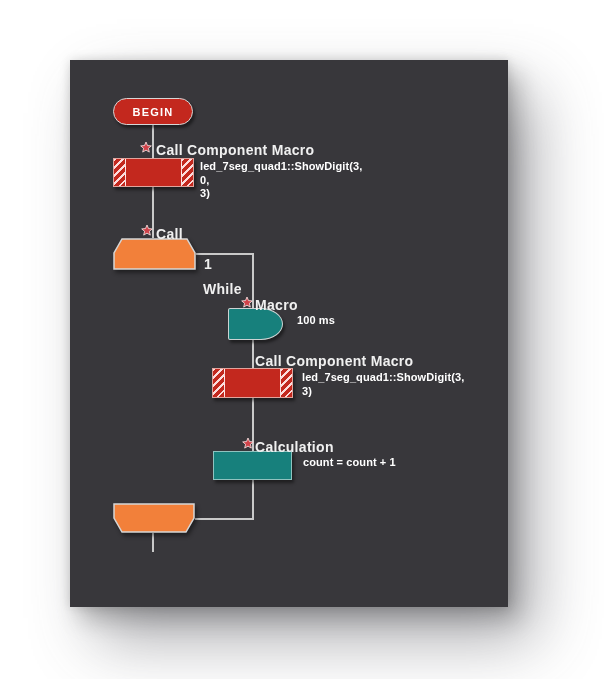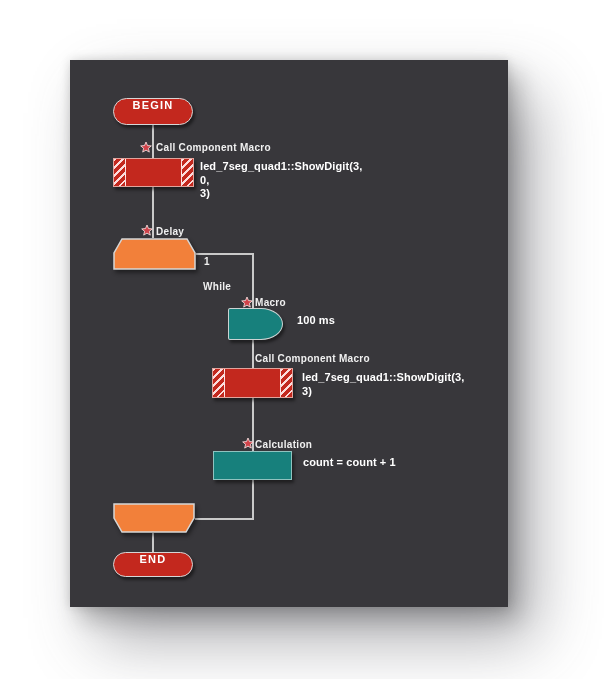--- a/index.html
+++ b/index.html
@@ -15,21 +15,21 @@
   
   .conn{position:absolute;background:var(--connector,#c9c9c9);z-index:1;}
   .conn.v{width:2px;}
   .conn.h{height:2px;}
   
   .node{position:absolute;z-index:2;box-sizing:border-box;}
   .stadium{
     background:var(--red,#c3281e);
     border:1.5px solid #d6d6d6;border-radius:14px;
     color:#ffffff;font-size:11px;font-weight:700;letter-spacing:1.2px;
-    display:flex;justify-content:center;
+    display:flex;align-items:center;justify-content:center;
     box-shadow:2px 3px 3px rgba(0,0,0,.45);
   }
   .macro{
     background:var(--red,#c3281e);
     border:1px solid #e0a49d;
     box-shadow:2px 3px 3px rgba(0,0,0,.45);
   }
   .macro .cap{
     position:absolute;top:0;bottom:0;width:11px;
     background-image:repeating-linear-gradient(135deg, rgba(255,230,230,.95) 0 2px, rgba(255,230,230,0) 2px 5.5px);
@@ -45,21 +45,21 @@
     background:var(--teal,#17807c);
     border:1.5px solid #ccd3d3;
     border-radius:2px 22px 22px 2px / 2px 16px 16px 2px;
     box-shadow:2px 3px 3px rgba(0,0,0,.45);
   }
   .loop-svg{position:absolute;z-index:2;filter:drop-shadow(2px 3px 2px rgba(0,0,0,.45));}
   .star{position:absolute;z-index:3;width:12px;height:12px;}
   
   .node-label{
     position:absolute;z-index:3;color:var(--label,#f0f0f0);
-    font-size:10px;font-weight:700;letter-spacing:.3px;white-space:nowrap;
+    font-size:14px;font-weight:700;letter-spacing:.3px;white-space:nowrap;
   }
   .detail{
     position:absolute;z-index:3;color:#ffffff;
     font-size:11px;font-weight:700;letter-spacing:.1px;line-height:13.5px;white-space:nowrap;
   }
   .detail.block{white-space:normal;}
   .detail.block span{display:block;}
 </style>
 </head>
 <body>
@@ -91,21 +91,21 @@
     </div>
     <div class="detail block" style="left:130px;top:100px;width:185px;">
       <span>led_7seg_quad1::ShowDigit(3,</span>
       <span>0,</span>
       <span>3)</span>
     </div>
 
     <svg class="star" style="left:71px;top:164px;" viewBox="0 0 12 12">
       <polygon points="6,1 7.5,4.6 11.3,4.9 8.4,7.3 9.3,11.1 6,9.1 2.7,11.1 3.6,7.3 0.7,4.9 4.5,4.6" fill="#cf4249" stroke="#f3dada" stroke-width="0.9"></polygon>
     </svg>
-    <div class="node-label" style="left:86px;top:166px;">Delay</div>
+    <div class="node-label" style="left:86px;top:166px;">Call</div>
     <svg class="loop-svg" style="left:43px;top:178px;" width="83" height="32" viewBox="0 0 83 32">
       <polygon points="9,1 74,1 82,15 82,31 1,31 1,15" style="fill:var(--orange,#f2803a)" stroke="#d6d6d6" stroke-width="1.5"></polygon>
     </svg>
     <div class="node-label" style="left:133px;top:177px;margin-top:44px;">While</div>
     <div class="node-label" style="left:134px;top:196px;">1</div>
 
     <svg class="star" style="left:171px;top:236px;" viewBox="0 0 12 12">
       <polygon points="6,1 7.5,4.6 11.3,4.9 8.4,7.3 9.3,11.1 6,9.1 2.7,11.1 3.6,7.3 0.7,4.9 4.5,4.6" fill="#cf4249" stroke="#f3dada" stroke-width="0.9"></polygon>
     </svg>
     <div class="node-label" style="left:185px;top:237px;">Macro</div>
@@ -126,18 +126,15 @@
       <polygon points="6,1 7.5,4.6 11.3,4.9 8.4,7.3 9.3,11.1 6,9.1 2.7,11.1 3.6,7.3 0.7,4.9 4.5,4.6" fill="#cf4249" stroke="#f3dada" stroke-width="0.9"></polygon>
     </svg>
     <div class="node-label" style="left:185px;top:379px;">Calculation</div>
     <div class="node teal-rect" style="left:143px;top:391px;width:79px;height:29px;"></div>
     <div class="detail" style="left:233px;top:396px;">count = count + 1</div>
 
     <svg class="loop-svg" style="left:43px;top:443px;" width="82" height="30" viewBox="0 0 82 30">
       <polygon points="1,1 81,1 81,15 73,29 9,29 1,15" style="fill:var(--orange,#f2803a)" stroke="#d6d6d6" stroke-width="1.5"></polygon>
     </svg>
 
-    <div class="node stadium" style="left:43px;top:492px;width:80px;height:25px;border-radius:12.5px;">
-      <span>END</span>
-    </div>
 
   </div>
 </div>
 
 </body></html>

